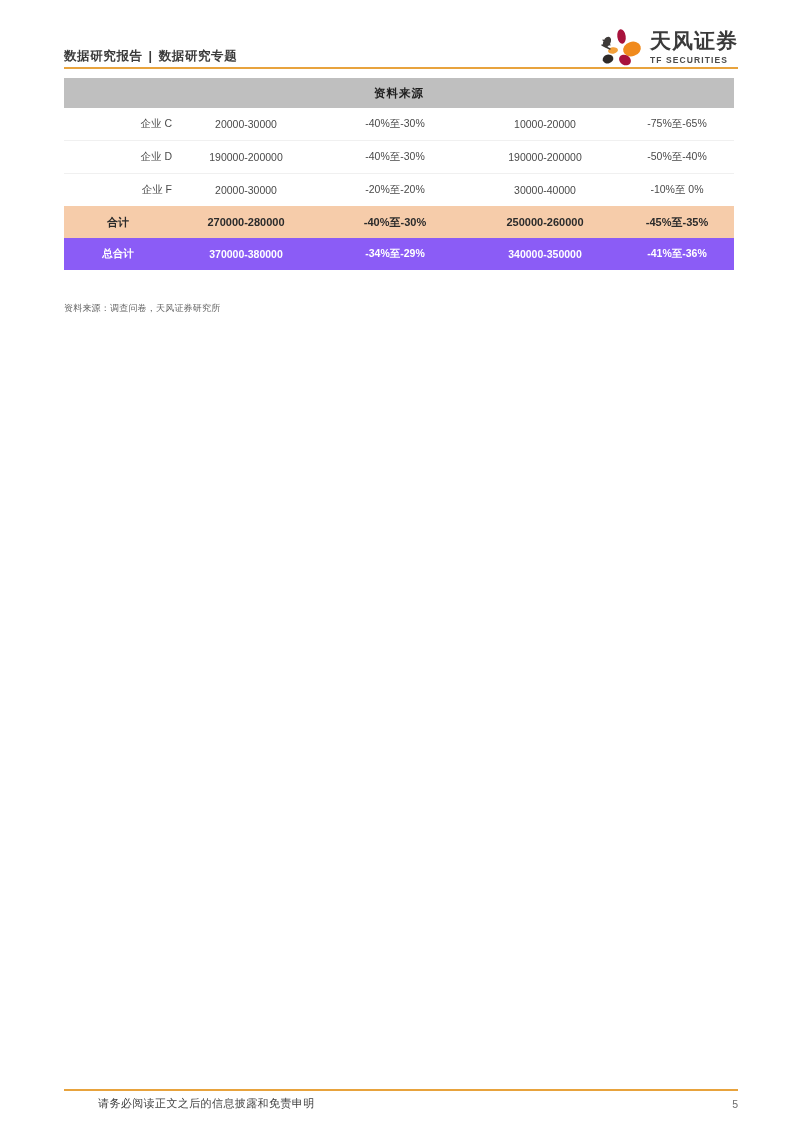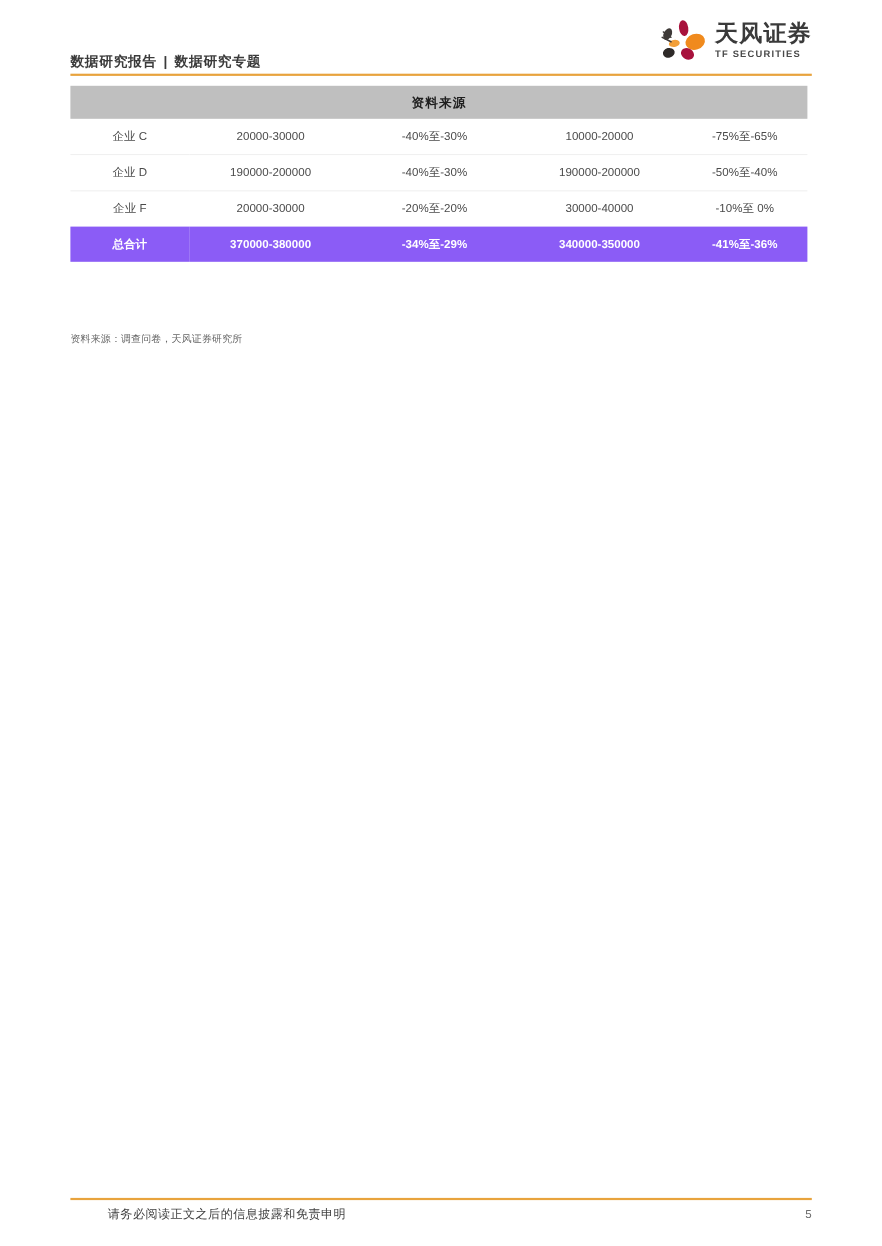--- a/index.html
+++ b/index.html
@@ -47,21 +47,21 @@
     display: inline-block;
     padding: 0 6px;
     font-weight: bold;
     color: #3b3b3b;
   }
 
   .brand {
     display: flex;
     align-items: center;
     gap: 7px;
-    padding-bottom: 11px;
+    padding-bottom: 0;
   }
   .brand-mark {
     width: 46px;
     height: 40px;
     flex: 0 0 auto;
   }
   .brand-text {
     display: flex;
     flex-direction: column;
     align-items: flex-start;
@@ -122,21 +122,21 @@
     vertical-align: middle;
     font-size: 10.5px;
     color: #4a4a4a;
     text-align: center;
     border-bottom: 1px solid #f0f0f0;
   }
   .row-normal.last-plain td {
     border-bottom: none;
   }
   .row-normal td.col-name {
-    text-align: center;
+    text-align: right;
   }
 
   .row-subtotal td {
     background: #F6CCAA;
     height: 32px;
     vertical-align: middle;
     font-size: 11px;
     font-weight: bold;
     color: #2b2b2b;
     text-align: center;
@@ -262,20 +262,27 @@
         <td>190000-200000</td>
         <td>-50%至-40%</td>
       </tr>
       <tr class="row-normal last-plain">
         <td class="col-name">企业 F</td>
         <td>20000-30000</td>
         <td>-20%至-20%</td>
         <td>30000-40000</td>
         <td>-10%至 0%</td>
       </tr>
+      <tr class="row-subtotal">
+        <td class="col-name">合计</td>
+        <td>270000-280000</td>
+        <td>-40%至-30%</td>
+        <td>250000-260000</td>
+        <td>-45%至-35%</td>
+      </tr>
       <tr class="row-total">
         <td class="col-name">总合计</td>
         <td>370000-380000</td>
         <td>-34%至-29%</td>
         <td>340000-350000</td>
         <td>-41%至-36%</td>
       </tr>
     </tbody>
   </table>
 

